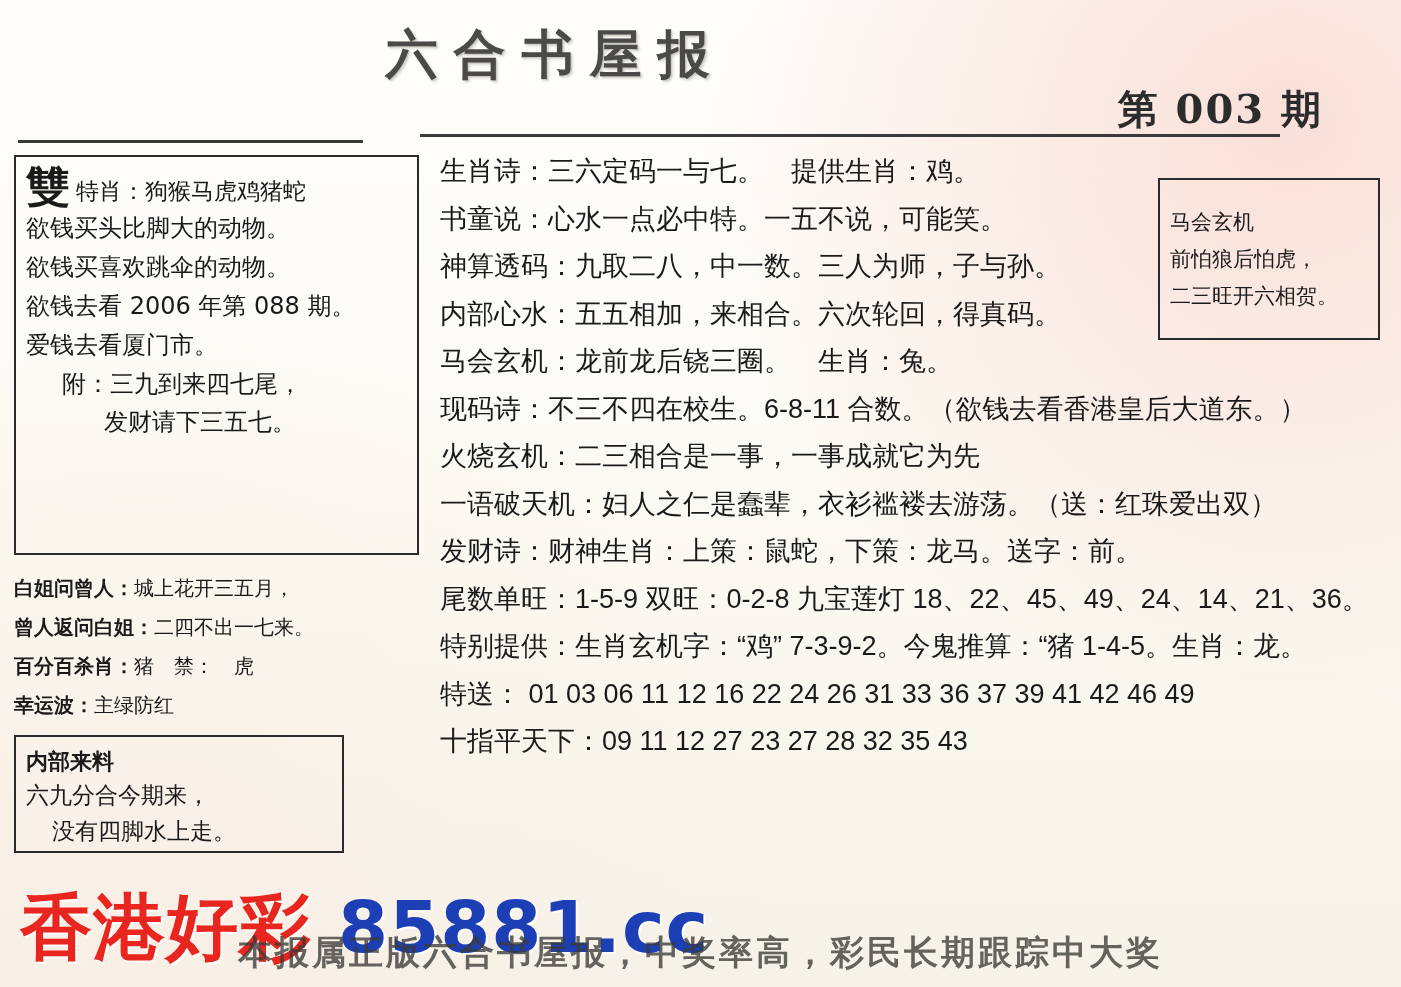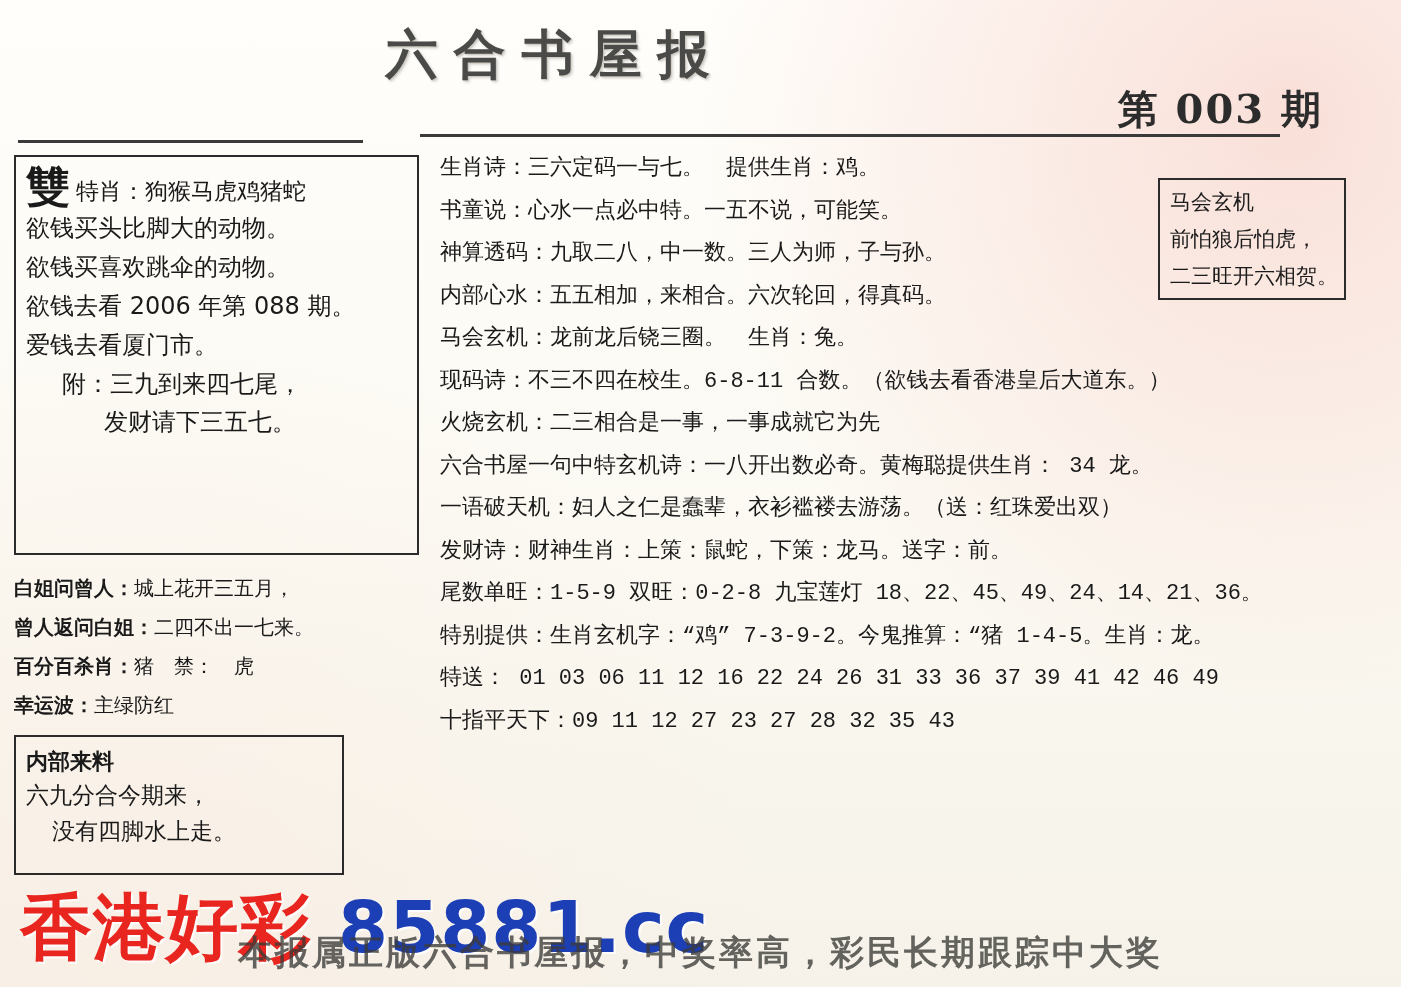--- a/index.html
+++ b/index.html
@@ -63,38 +63,38 @@
   .lead-line .lead-text{font-size:23px;padding-bottom:6px;}
   .lrow{font-size:24px;line-height:1.62;white-space:nowrap;}
   .lrow.indent{padding-left:36px;}
   .lrow.indent2{padding-left:78px;}
   .sublist{margin-top:14px;}
   .sublist .srow{
     font-size:20px;line-height:1.95;white-space:nowrap;
   }
   .srow .lbl{font-weight:bold;}
   .box-inner{
-    margin-top:10px;width:330px;height:140px;
+    margin-top:10px;width:330px;height:118px;
   }
   .box-inner .ttl{font-size:22px;font-weight:bold;line-height:1.5;}
   .box-inner .irow{font-size:23px;line-height:1.55;white-space:nowrap;}
   .box-inner .irow.ind{padding-left:26px;}
   
   .center-col{
     position:absolute;left:440px;top:158px;width:945px;
   }
   .crow{
-    font-size:22px;line-height:1.0;white-space:nowrap;
+    font-size:27px;line-height:1.0;white-space:nowrap;
     margin-bottom:20.5px;
-    font-family:Liberation Mono, monospace;
+    font-family:Liberation Sans, sans-serif;
   }
   
   .right-box{
-    position:absolute;left:1158px;top:178px;width:188px;
-    border:2px solid #2b2b2b;padding:4px 10px;box-sizing:border-box;
+    position:absolute;left:1158px;top:178px;width:222px;
+    border:2px solid #2b2b2b;padding:24px 10px;box-sizing:border-box;
   }
   .right-box .rrow{font-size:21px;line-height:1.75;white-space:nowrap;}
   
   .watermark{
     position:absolute;left:20px;top:880px;width:900px;
     font-family:"DejaVu Sans","Liberation Sans",sans-serif;
     font-size:72px;font-weight:bold;
     white-space:nowrap;
     letter-spacing:1px;
   }
@@ -160,21 +160,20 @@
   </div>
 
   <div class="center-col">
     <div class="crow">生肖诗：三六定码一与七。　提供生肖：鸡。</div>
     <div class="crow">书童说：心水一点必中特。一五不说，可能笑。</div>
     <div class="crow">神算透码：九取二八，中一数。三人为师，子与孙。</div>
     <div class="crow">内部心水：五五相加，来相合。六次轮回，得真码。</div>
     <div class="crow">马会玄机：龙前龙后铙三圈。　生肖：兔。</div>
     <div class="crow">现码诗：不三不四在校生。6-8-11 合数。（欲钱去看香港皇后大道东。）</div>
     <div class="crow">火烧玄机：二三相合是一事，一事成就它为先</div>
-    <div class="crow">六合书屋一句中特玄机诗：一八开出数必奇。黄梅聪提供生肖： 34 龙。</div>
     <div class="crow">一语破天机：妇人之仁是蠢辈，衣衫褴褛去游荡。（送：红珠爱出双）</div>
     <div class="crow">发财诗：财神生肖：上策：鼠蛇，下策：龙马。送字：前。</div>
     <div class="crow">尾数单旺：1-5-9 双旺：0-2-8 九宝莲灯 18、22、45、49、24、14、21、36。</div>
     <div class="crow">特别提供：生肖玄机字：“鸡” 7-3-9-2。今鬼推算：“猪 1-4-5。生肖：龙。</div>
     <div class="crow">特送： 01  03  06  11  12  16  22  24  26  31  33  36  37  39  41  42  46  49</div>
     <div class="crow">十指平天下：09  11  12  27  23  27  28  32  35  43</div>
   </div>
 
   <div class="right-box">
     <div class="rrow">马会玄机</div>

